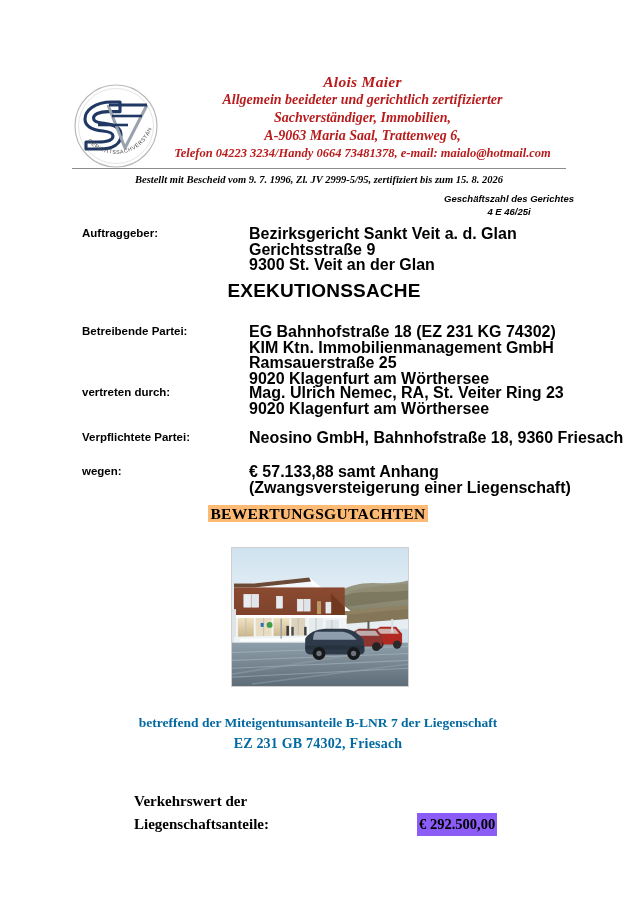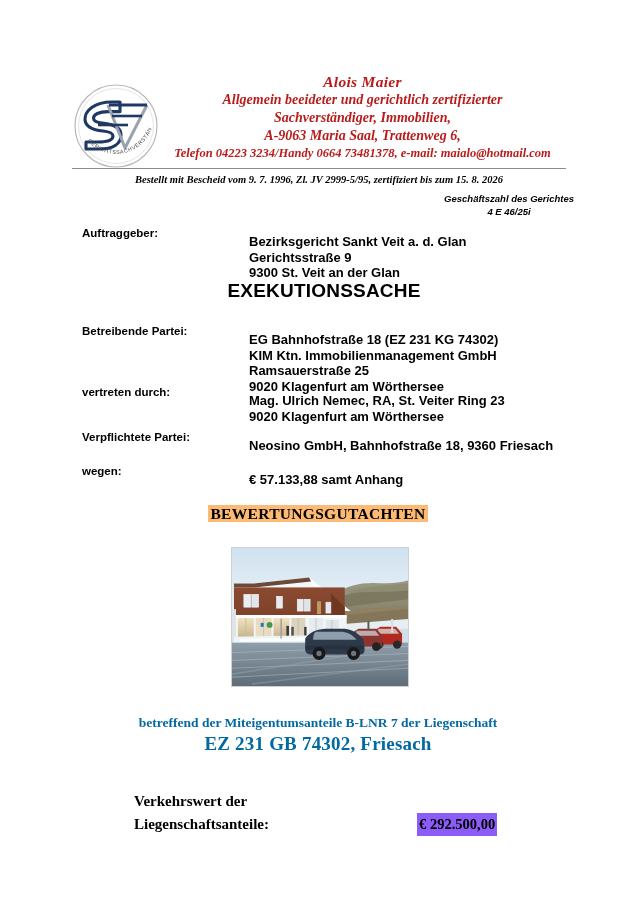--- a/index.html
+++ b/index.html
@@ -120,22 +120,22 @@
     left: 0;
     top: 0;
     font-size: 11.5px;
     font-weight: bold;
     line-height: 15.5px;
     white-space: nowrap;
   }
   .row .val {
     position: absolute;
     left: 167px;
-    top: 8px;
-    font-size: 13px;
+    top: 0;
+    font-size: 16px;
     font-weight: bold;
     line-height: 15.5px;
     white-space: nowrap;
   }
   .val .ln { display: block; }
 
   #row-auftraggeber { top: 226px; }
   #row-betreibende  { top: 324px; }
   #row-vertreten    { top: 385px; }
   #row-verpflichtete{ top: 430px; }
@@ -188,21 +188,21 @@
     position: absolute;
     left: 0;
     top: 713px;
     width: 636px;
     text-align: center;
     font-family: "Liberation Serif", serif;
     font-weight: bold;
     color: #0369a1;
   }
   .cap-l1 { font-size: 13.5px; line-height: 20px; }
-  .cap-l2 { font-size: 19px; line-height: 22px; letter-spacing: 0.2px; }
+  .cap-l2 { font-size: 14px; line-height: 22px; letter-spacing: 0.2px; }
 
   
   .vw {
     position: absolute;
     left: 110px;
     top: 790px;
     width: 460px;
     font-family: "Liberation Serif", serif;
     font-weight: bold;
     font-size: 15px;
@@ -302,20 +302,21 @@
     <div class="lbl">Verpflichtete Partei:</div>
     <div class="val">
       <span class="ln">Neosino GmbH, Bahnhofstraße 18, 9360 Friesach</span>
     </div>
   </div>
 
   <div class="row" id="row-wegen">
     <div class="lbl">wegen:</div>
     <div class="val">
       <span class="ln">€ 57.133,88 samt Anhang</span>
+      <span class="ln">(Zwangsversteigerung einer Liegenschaft)</span>
     </div>
   </div>
 
   <div class="bewertung">
     <span>BEWERTUNGSGUTACHTEN</span>
   </div>
 
   <div class="photo">
     <svg viewBox="0 0 178 140" preserveAspectRatio="none" aria-hidden="true">
       <defs>

